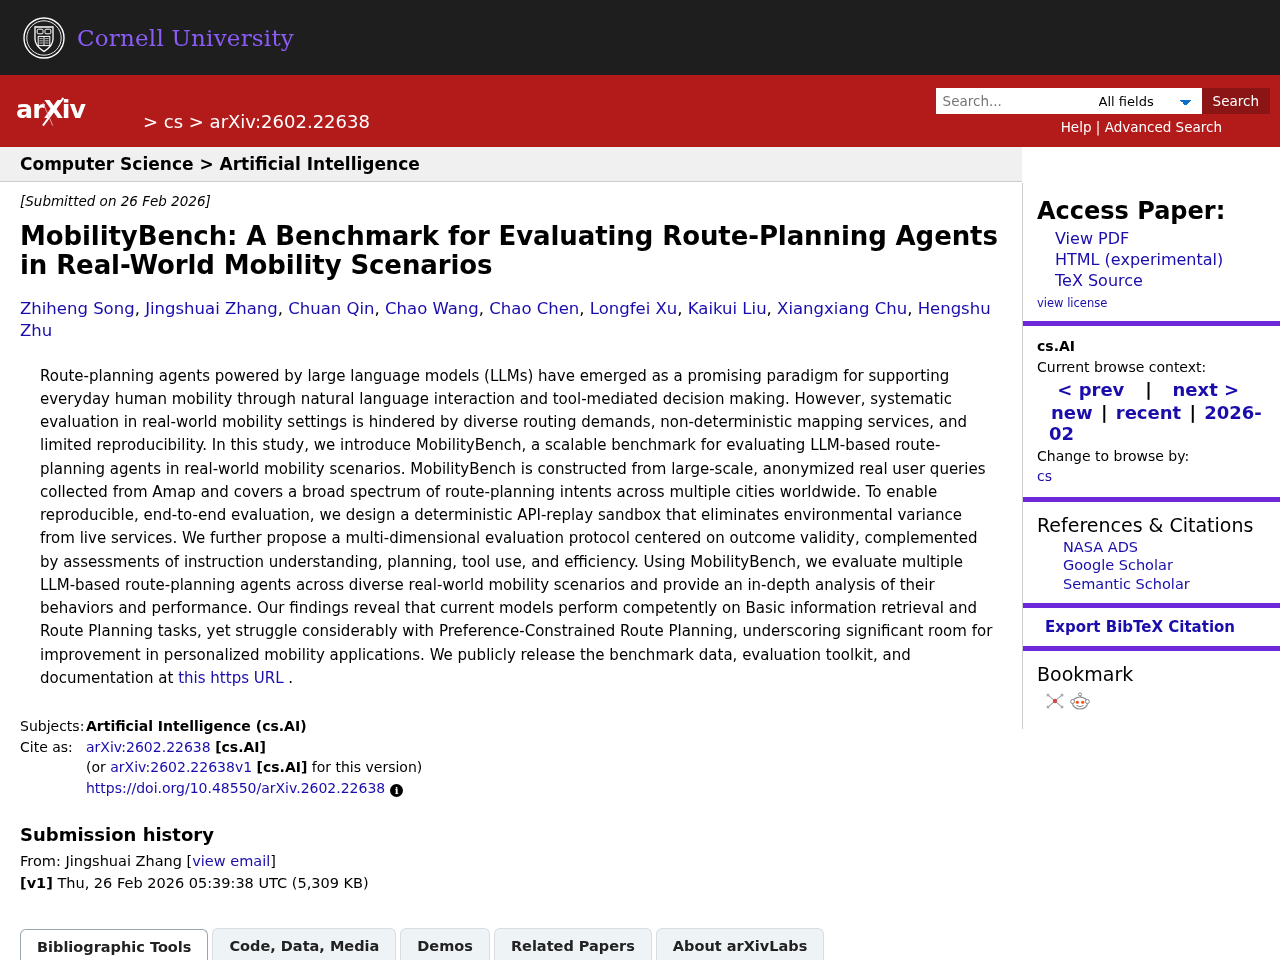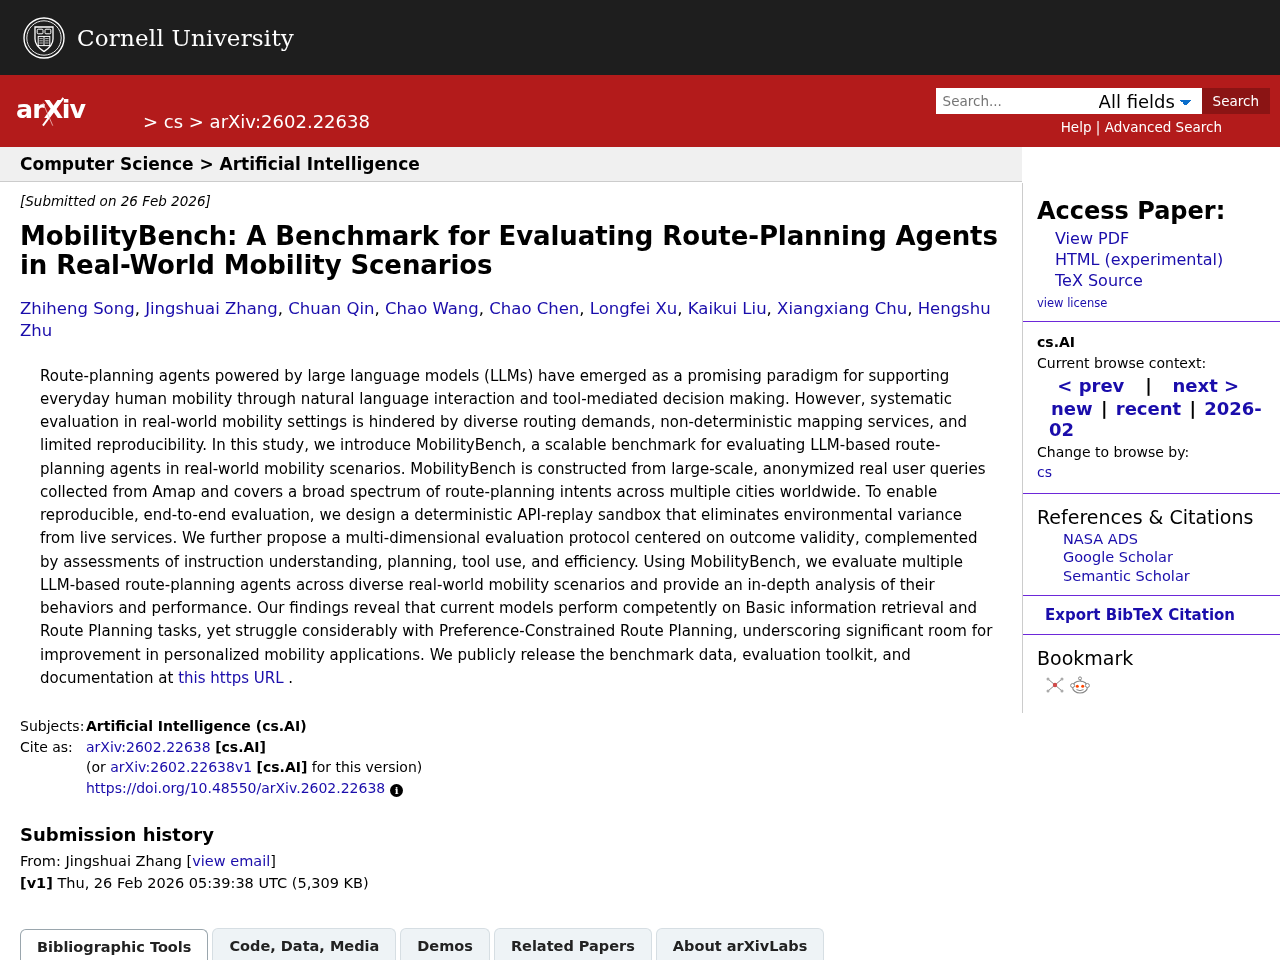--- a/index.html
+++ b/index.html
@@ -20,21 +20,21 @@
     height: 75px;
     display: flex;
     align-items: center;
     justify-content: space-between;
     padding: 0 20px 0 22px;
     position: relative;
   }
   .cornell-left { display: flex; align-items: center; gap: 11px; }
   .cornell-seal { width: 44px; height: 44px; display: block; }
   .cornell-name {
-    color: #ffffff;
+    color: #8b5cf6;
     font-family: "DejaVu Serif", "Liberation Serif", serif;
     font-size: 23px;
     letter-spacing: .2px;
   }
   .cornell-right { display: flex; align-items: center; gap: 16px; }
   .ack-text {
     color: #ffffff;
     font-size: 14.5px;
     text-align: right;
     line-height: 1.45;
@@ -90,21 +90,21 @@
     font-size: 13.5px;
     padding: 0 6px;
     font-family: inherit;
     outline: none;
   }
   .search-select {
     width: 108px;
     border: 1px solid #ffffff;
     border-right: none;
     background: #ffffff;
-    font-size: 18px;
+    font-size: 13px;
     font-family: inherit;
     padding: 0 4px;
     outline: none;
     appearance: none;
     -webkit-appearance: none;
     background-image: linear-gradient(45deg, transparent 50%, #0b6ecb 50%), linear-gradient(135deg, #0b6ecb 50%, transparent 50%);
     background-position: calc(100% - 16px) 11px, calc(100% - 10px) 11px;
     background-size: 6px 6px, 6px 6px;
     background-repeat: no-repeat;
   }
@@ -183,21 +183,21 @@
   }
 
   h2.sub-history {
     font-size: 18px;
     font-weight: bold;
     margin: 26px 0 6px 0;
   }
   .hist-line { font-size: 14.5px; line-height: 1.5; }
 
   
-  .side-block { border-bottom: 1px solid #6d28d9; padding: 10px 0 10px 14px; }
+  .side-block { border-bottom: 5px solid #6d28d9; padding: 10px 0 10px 14px; }
   .side-block:last-child { border-bottom: none; }
   .access-title {
     font-size: 24px;
     font-weight: bold;
     margin: 4px 0 4px 0;
   }
   .access-link { display: block; font-size: 16px; line-height: 1.3; margin-left: 18px; }
   .view-license { font-size: 11.5px; display: inline-block; margin-top: 5px; }
   .ctx-line { font-size: 14px; line-height: 1.45; }
   .ctx-nav { font-size: 18px; margin: 2px 12px; font-weight: bold; }

